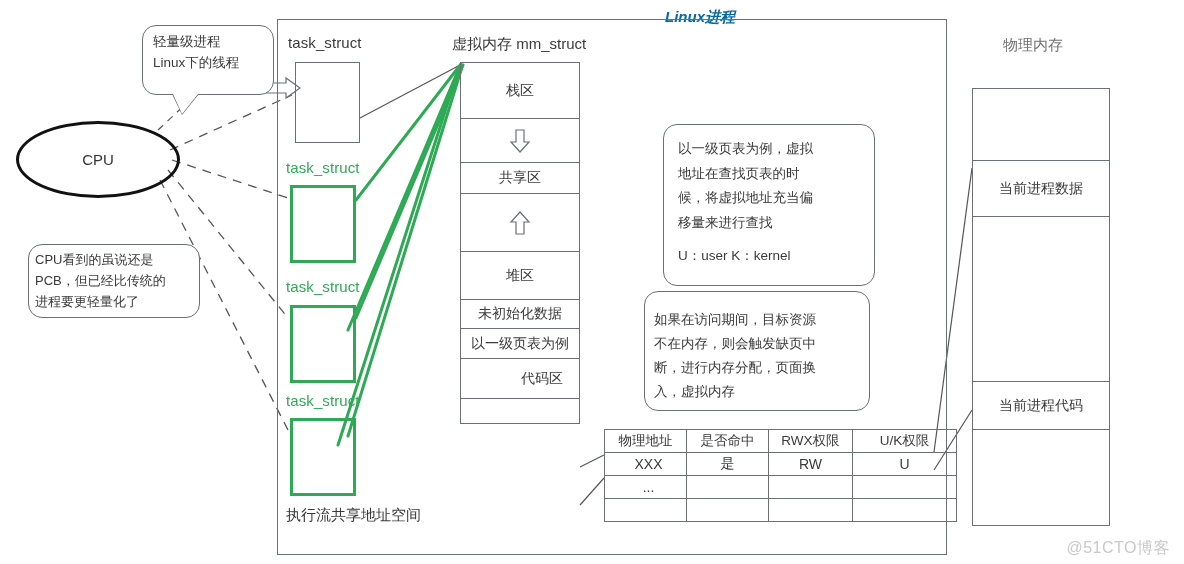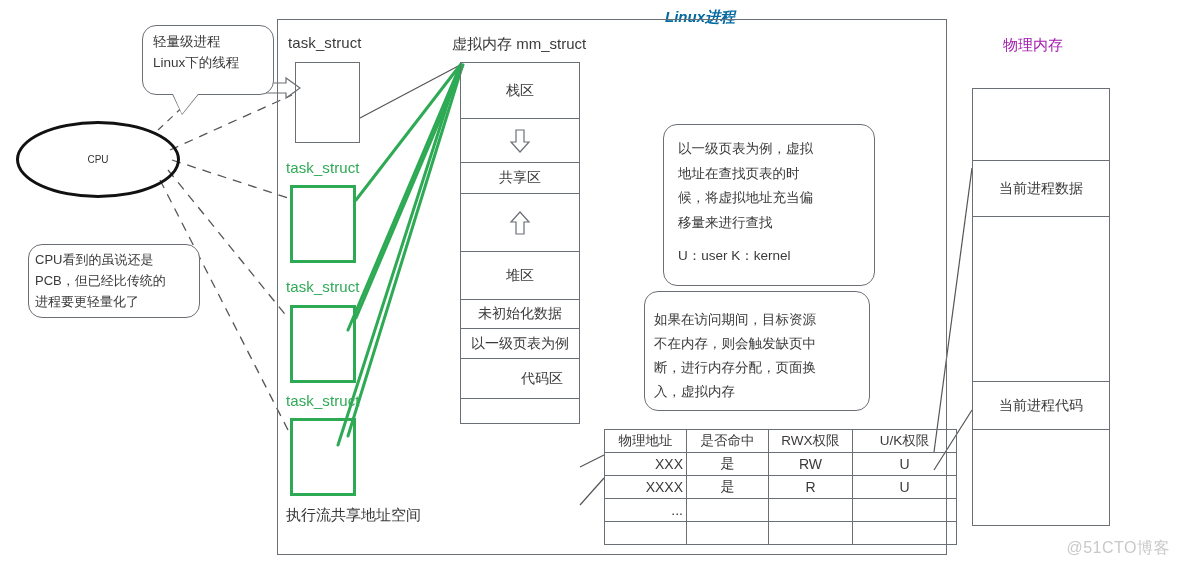--- a/index.html
+++ b/index.html
@@ -27,21 +27,21 @@
   #proc-box {
     left:277px; top:19px; width:670px; height:536px;
     border:1.5px solid #6b6f76; box-sizing:border-box; background:transparent;
   }
 
   
   #cpu {
     left:16px; top:121px; width:158px; height:71px;
     border:3.5px solid #111; border-radius:50%;
     display:flex; align-items:center; justify-content:center;
-    font-size:10px; color:#333;
+    font-size:15px; color:#333;
   }
 
   
   .callout {
     border:1.2px solid #6b6f76; border-radius:14px;
     background:#fff; box-sizing:border-box;
     font-size:13.5px; line-height:1.55; color:#3a3a3a;
     padding:6px 10px;
   }
   #callout-thread { left:142px; top:25px; width:132px; height:70px; }
@@ -99,28 +99,28 @@
   .arrow-dn, .arrow-up { width:22px; height:26px; display:block; }
 
   
   #ptable { left:604px; top:429px; border-collapse:collapse; }
   #ptable td, #ptable th {
     border:1px solid #6b6f76; font-weight:normal;
     font-size:14px; color:#3a3a3a; text-align:center;
     height:23px; box-sizing:border-box; padding:0 3px;
   }
   #ptable th { font-size:13.5px; }
-  #ptable td.left { text-align:right; padding-left:9px; }
+  #ptable td.left { text-align:center; padding-left:9px; }
   #ptable tr td:first-child, #ptable tr th:first-child { width:82px; }
   #ptable tr td:nth-child(2), #ptable tr th:nth-child(2) { width:82px; }
   #ptable tr td:nth-child(3), #ptable tr th:nth-child(3) { width:84px; }
   #ptable tr td:nth-child(4), #ptable tr th:nth-child(4) { width:104px; }
 
   
-  #pm-title { left:1003px; top:36px; font-size:15px; color:#a21caf; white-space:nowrap; }
+  #pm-title { left:1003px; top:36px; font-size:15px; color:#737373; white-space:nowrap; }
   #pm-col { left:972px; top:88px; width:138px; }
   .pm-cell {
     box-sizing:border-box; border:1px solid #6b6f76; border-bottom:none;
     display:flex; align-items:center; justify-content:center;
     font-size:14px; color:#3a3a3a;
   }
   .pm-cell:last-child { border-bottom:1px solid #6b6f76; }
 
   
   #watermark {
@@ -257,26 +257,20 @@
     </tr>
       </thead>
     <tbody id="ptable-body">
         <tr>
           <td class="left">XXX</td>
           <td>是</td>
           <td>RW</td>
           <td>U</td>
         </tr>
         <tr>
-          <td class="left">XXXX</td>
-          <td>是</td>
-          <td>R</td>
-          <td>U</td>
-        </tr>
-        <tr>
           <td class="left">...</td>
           <td></td>
           <td></td>
           <td></td>
         </tr>
         <tr>
           <td class="left"></td>
           <td></td>
           <td></td>
           <td></td>

